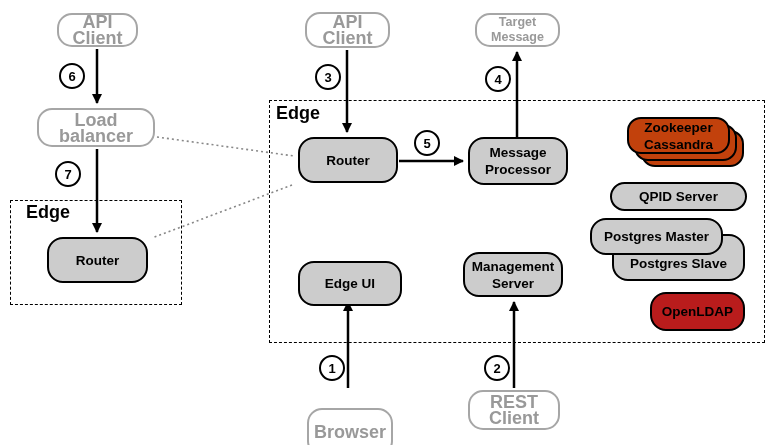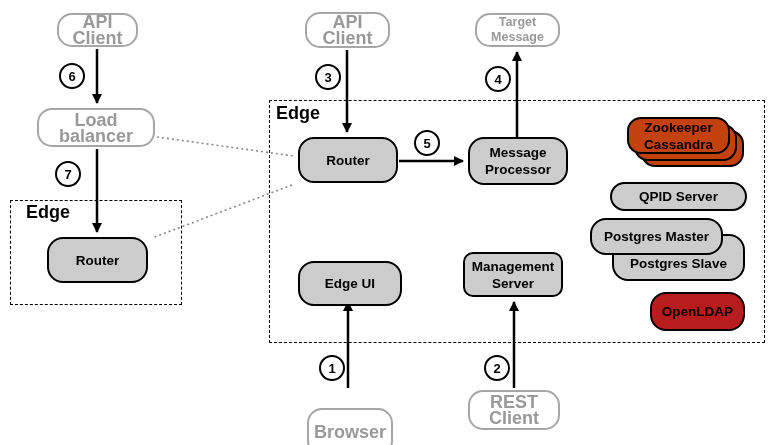--- a/index.html
+++ b/index.html
@@ -100,21 +100,21 @@
 
   <div class="node" style="left:298px;top:137px;width:100px;height:46px;">Router</div>
 
   <div class="node" style="left:468px;top:137px;width:100px;height:48px;flex-direction:column;">
     <span>Message</span>
     <span>Processor</span>
   </div>
 
   <div class="node" style="left:298px;top:261px;width:104px;height:45px;">Edge UI</div>
 
-  <div class="node" style="left:463px;top:252px;width:100px;height:45px;flex-direction:column;border-radius:10px;">
+  <div class="node" style="left:463px;top:252px;width:100px;height:45px;flex-direction:column;">
     <span>Management</span>
     <span>Server</span>
   </div>
 
   <div class="stack-card" style="left:641px;top:130px;"></div>
   <div class="stack-card" style="left:634px;top:124px;"></div>
   <div class="stack-card" style="left:627px;top:117px;display:flex;flex-direction:column;align-items:center;justify-content:center;font-weight:bold;font-size:13.5px;line-height:17px;">
     <span>Zookeeper</span>
     <span>Cassandra</span>
   </div>

